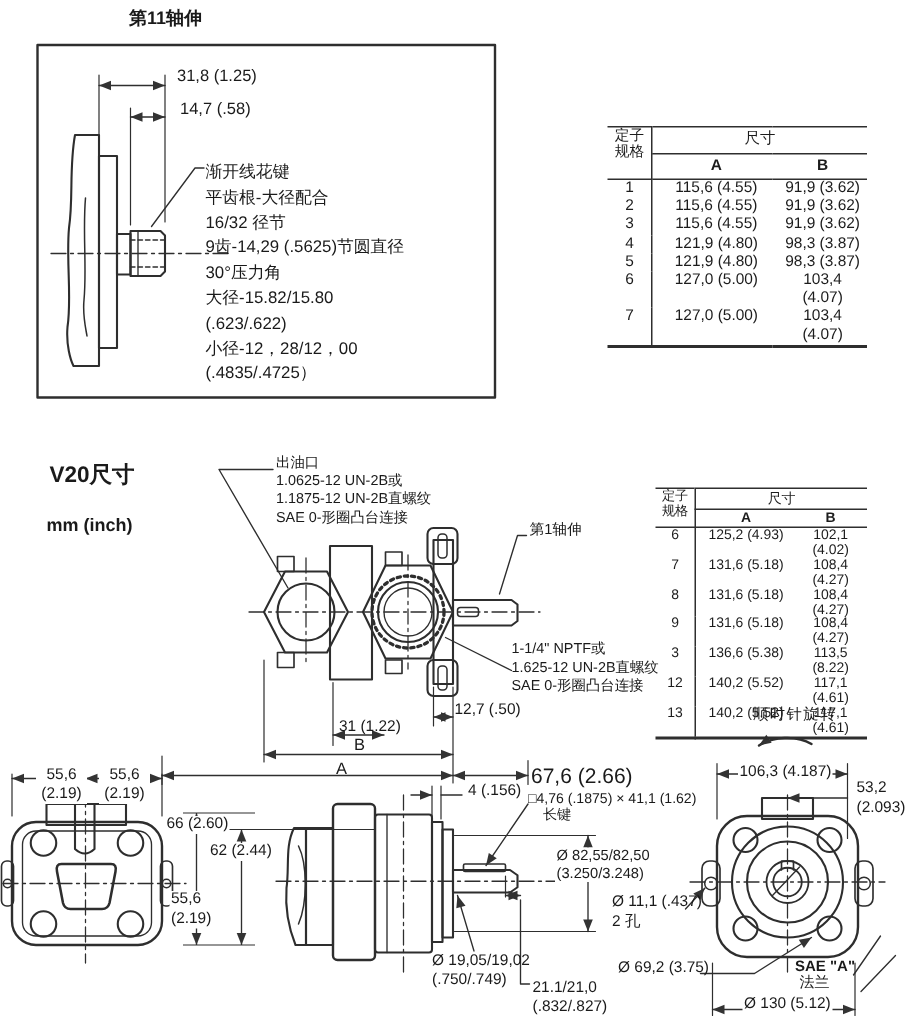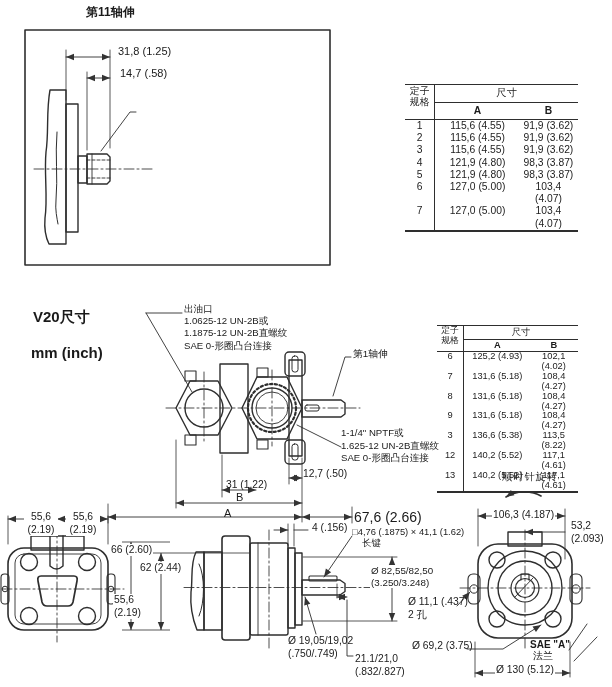--- a/index.html
+++ b/index.html
@@ -184,23 +184,32 @@
         <path d="M467,649 H503 L541,625" marker-end="url(#arr)"></path>
         <path d="M457,606 L470,592" marker-end="url(#arr)"></path>
         <path d="M569,650 L587,624 M574,661 L597,637"></path>
       </g>
     </g>
   </svg>
 
   <div class="t" style="left:86px;top:6px;font-size:12px;font-weight:600">第11轴伸</div>
   <div class="t" style="left:118px;top:45px;font-size:11px">31,8 (1.25)</div>
   <div class="t" style="left:120px;top:67px;font-size:11px">14,7 (.58)</div>
+  <div class="t" style="left:137px;top:107px;font-size:11.2px;line-height:16.8px">渐开线花键
+平齿根-大径配合
+16/32 径节
+9齿-14,29 (.5625)节圆直径
+30°压力角
+大径-15.82/15.80
+(.623/.622)
+小径-12，28/12，00
+(.4835/.4725）</div>
 
   <div class="t" style="left:33px;top:308px;font-size:15px;font-weight:700">V20尺寸</div>
-  <div class="t" style="left:31px;top:344px;font-size:15px;font-weight:700">mm (inch)</div>
+  <div class="t" style="left:31px;top:344px;font-size:12px;font-weight:700">mm (inch)</div>
 
   <div class="t" style="left:184px;top:303px;font-size:9.6px;line-height:12.2px">出油口
 1.0625-12 UN-2B或
 1.1875-12 UN-2B直螺纹
 SAE 0-形圈凸台连接</div>
   <div class="t" style="left:353px;top:348px;font-size:9.8px">第1轴伸</div>
   <div class="t" style="left:341px;top:427px;font-size:9.6px;line-height:12.6px">1-1/4" NPTF或
 1.625-12 UN-2B直螺纹
 SAE 0-形圈凸台连接</div>
   <div class="t" style="left:303px;top:468px;font-size:10.3px">12,7 (.50)</div>

